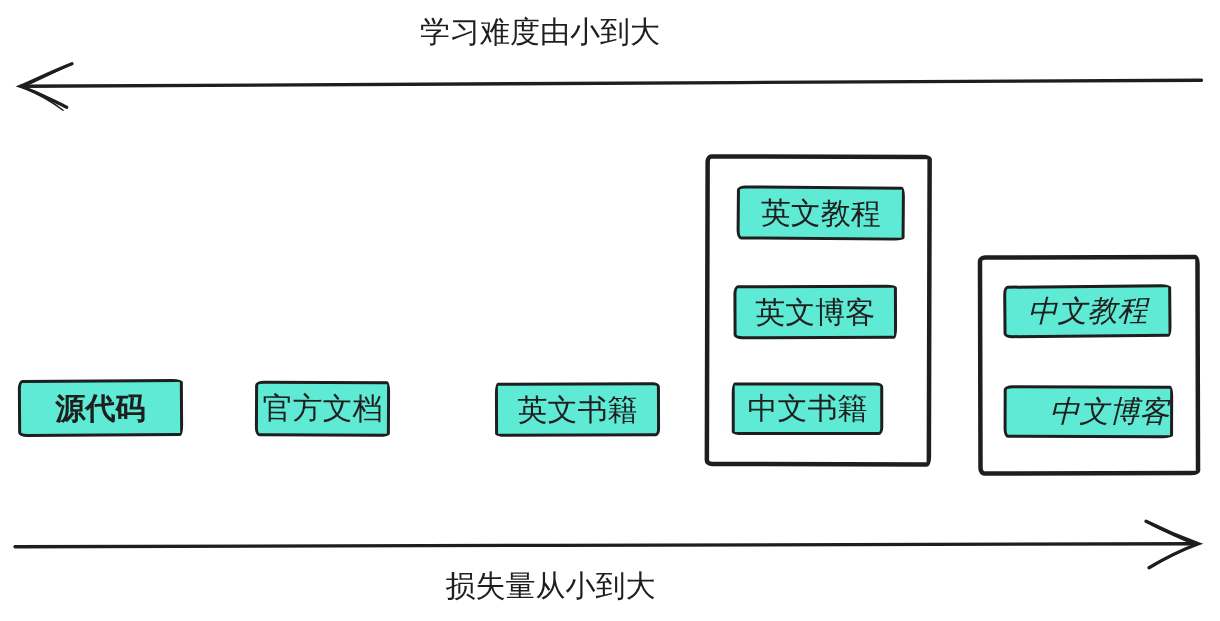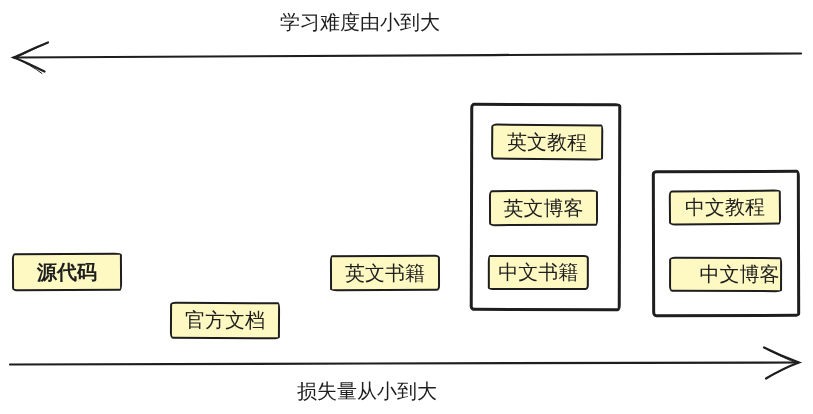--- a/index.html
+++ b/index.html
@@ -32,21 +32,21 @@
     text-align: left;
     white-space: nowrap;
   }
   .axis-label.top    { left: 280px; top: 11px;  width: 186px; }
   .axis-label.bottom { left: 297px; top: 380px; width: 170px; }
 
   .sketch-box {
     position: absolute;
     box-sizing: border-box;
     border: 2px solid #1e1e1e;
-    background: #fef9c3;
+    background: #5eead4;
     display: flex;
     align-items: center;
     justify-content: center;
     font-size: 20px;
     color: #1e1e1e;
     white-space: nowrap;
   }
   
   .r1 { border-radius: 3px 7px 2px 6px / 6px 2px 7px 3px; transform: rotate(-0.35deg); }
   .r2 { border-radius: 6px 2px 7px 3px / 3px 7px 2px 6px; transform: rotate(0.3deg); }
@@ -54,31 +54,31 @@
 
   .sketch-group {
     position: absolute;
     box-sizing: border-box;
     border: 3px solid #1e1e1e;
     background: #ffffff;
   }
 
   
   .box-source   { left: 12px;  top: 253px; width: 110px; height: 38px; font-weight: bold; }
-  .box-docs     { left: 170px; top: 254px; width: 110px; height: 37px; margin-top: 48px; }
+  .box-docs     { left: 170px; top: 254px; width: 90px; height: 37px; }
   .box-enbooks  { left: 330px; top: 255px; width: 110px; height: 36px; }
 
   
   .group-1 { left: 470px; top: 103px; width: 151px; height: 208px; border-radius: 4px 6px 3px 5px / 5px 3px 6px 4px; transform: rotate(0.15deg); }
   .g1-b1 { left: 18px; top: 18px;  width: 112px; height: 36px; }
   .g1-b2 { left: 16px; top: 84px;  width: 109px; height: 36px; }
   .g1-b3 { left: 15px; top: 149px; width: 101px; height: 35px; }
 
   
-  .group-2 { left: 652px; top: 170px; width: 148px; height: 147px; border-radius: 5px 3px 6px 4px / 4px 6px 3px 5px; transform: rotate(-0.15deg); }
+  .group-2 { left: 652px; top: 170px; width: 148px; height: 147px; border-radius: 5px 3px 6px 4px / 4px 6px 3px 5px; transform: rotate(-0.15deg); font-style: italic; }
   .g2-b1 { left: 14px; top: 17px; width: 112px; height: 35px; }
   .g2-b2 { left: 14px; top: 84px; width: 113px; height: 35px; padding-left: 28px; }
 </style>
 </head>
 <body>
 
 <div class="canvas">
 
   <svg class="arrow-layer" viewBox="0 0 813 414" xmlns="http://www.w3.org/2000/svg">
 

